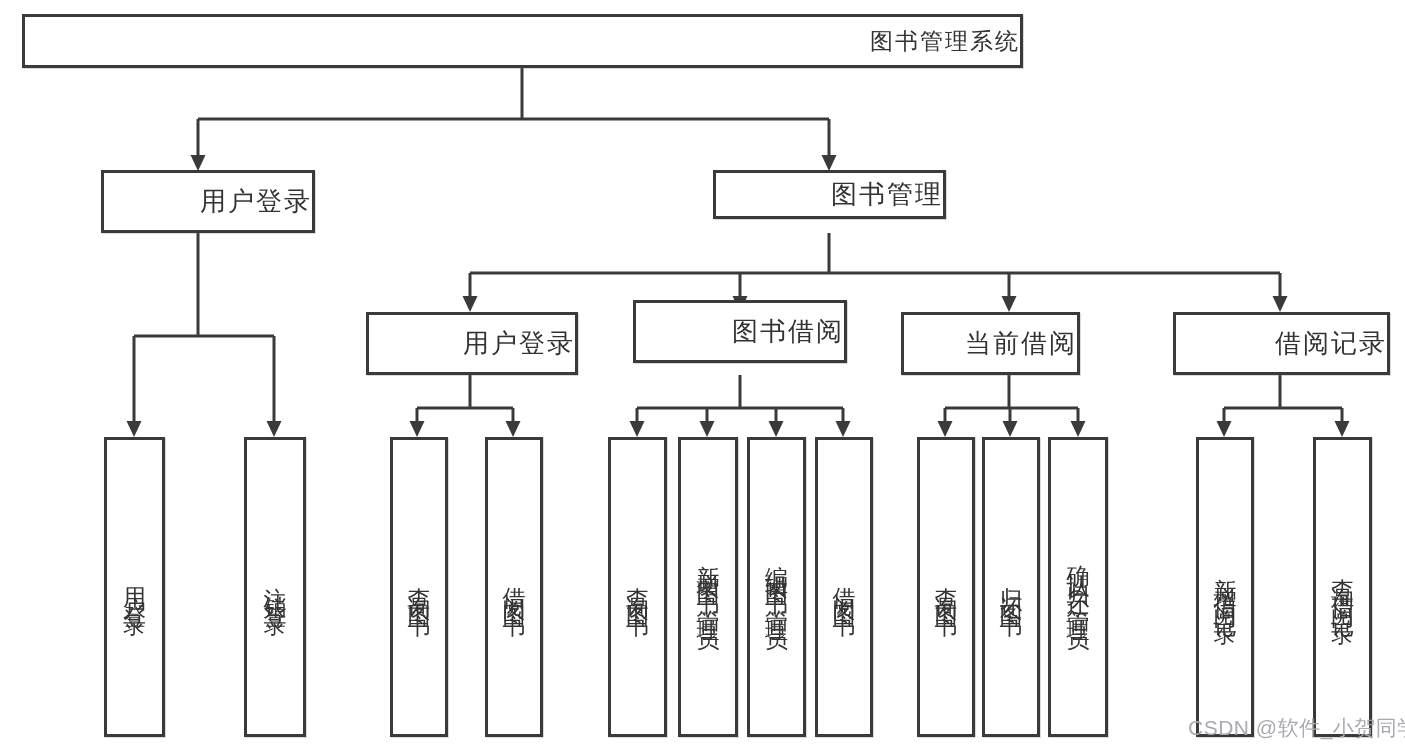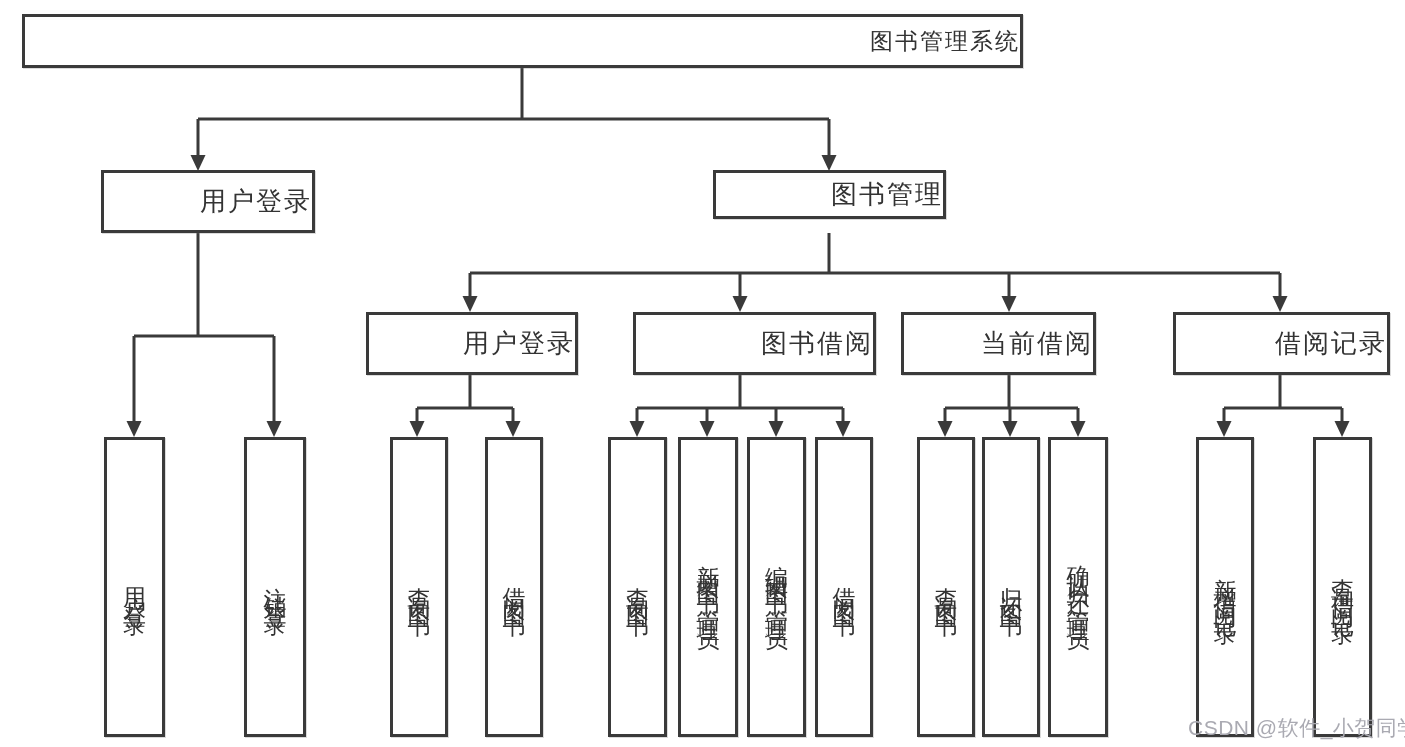--- a/index.html
+++ b/index.html
@@ -102,24 +102,24 @@
   <div class="node" style="left:101px;top:170px;width:214px;height:63px">
     <span>用户登录</span>
   </div>
   <div class="node" style="left:713px;top:170px;width:233px;height:49px">
     <span>图书管理</span>
   </div>
 
   <div class="node" style="left:366px;top:312px;width:212px;height:63px">
     <span>用户登录</span>
   </div>
-  <div class="node" style="left:633px;top:312px;width:243px;height:63px">
+  <div class="node" style="left:633px;top:300px;width:214px;height:63px">
     <span>图书借阅</span>
   </div>
-  <div class="node" style="left:901px;top:312px;width:195px;height:63px">
+  <div class="node" style="left:901px;top:312px;width:179px;height:63px">
     <span>当前借阅</span>
   </div>
   <div class="node" style="left:1173px;top:312px;width:217px;height:63px">
     <span>借阅记录</span>
   </div>
 
   <div class="vnode" style="left:104px;width:61px">
     <span>用户登录</span>
   </div>
   <div class="vnode" style="left:244px;width:62px">

